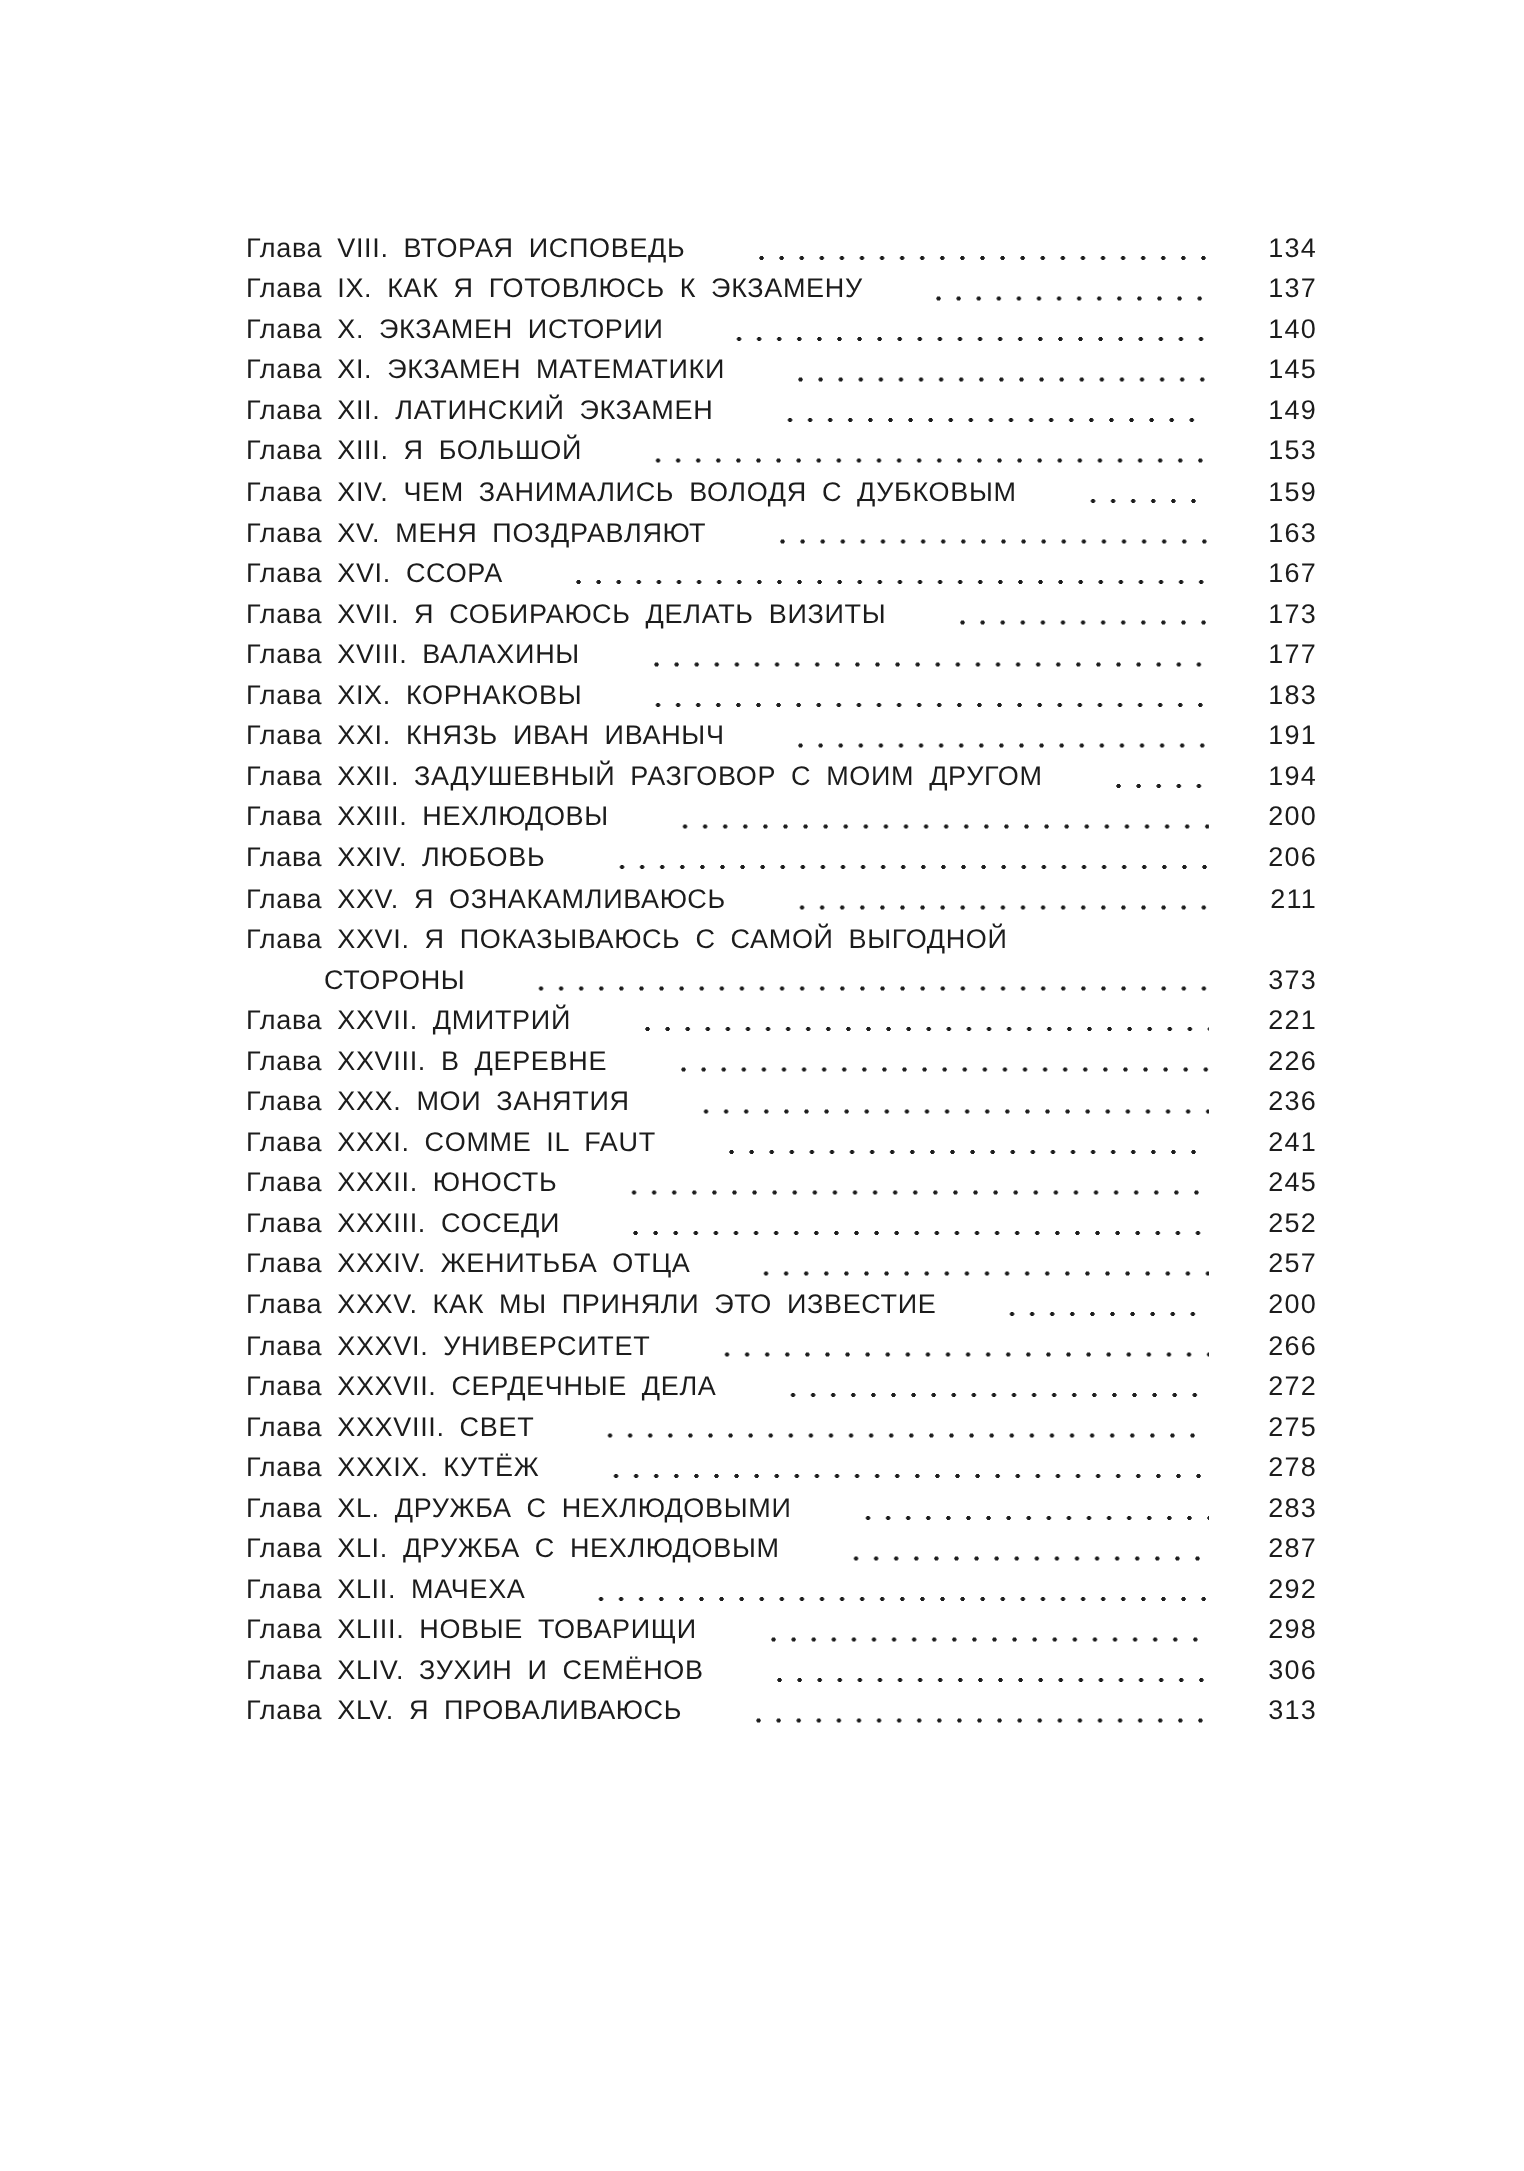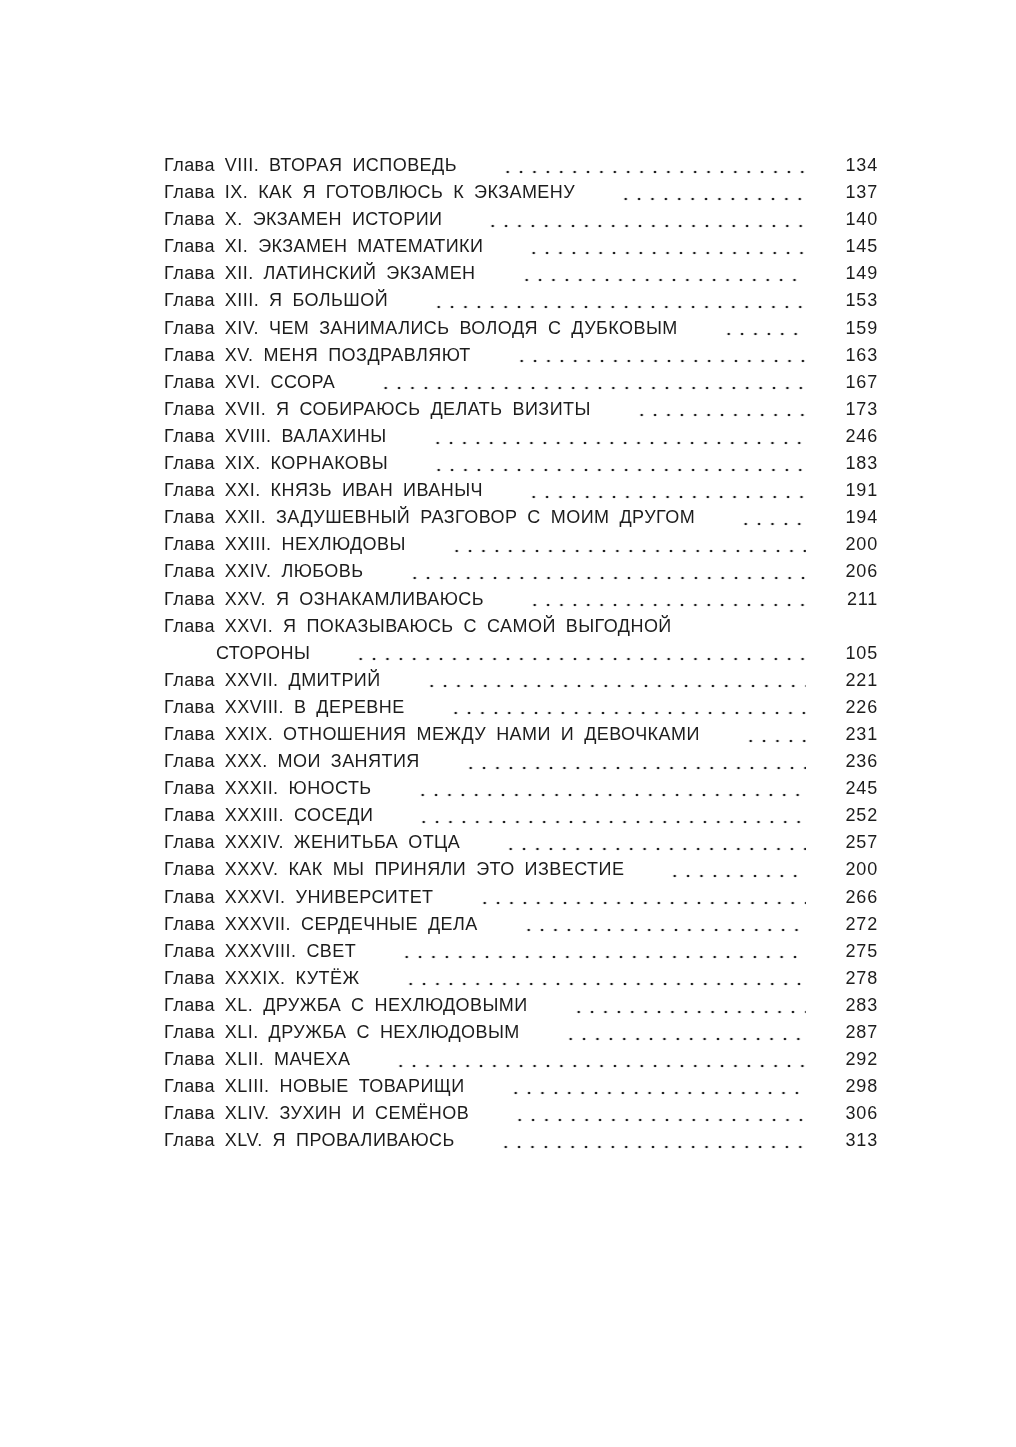--- a/index.html
+++ b/index.html
@@ -106,21 +106,21 @@
         <span class="pg">167</span>
       </div>
       <div class="row">
         <span class="title">Глава XVII. Я СОБИРАЮСЬ ДЕЛАТЬ ВИЗИТЫ</span>
         <span class="leader"></span>
         <span class="pg">173</span>
       </div>
       <div class="row">
         <span class="title">Глава XVIII. ВАЛАХИНЫ</span>
         <span class="leader"></span>
-        <span class="pg">246</span>
+        <span class="pg">177</span>
       </div>
       <div class="row">
         <span class="title">Глава XIX. КОРНАКОВЫ</span>
         <span class="leader"></span>
         <span class="pg">183</span>
       </div>
       <div class="row">
         <span class="title">Глава XXI. КНЯЗЬ ИВАН ИВАНЫЧ</span>
         <span class="leader"></span>
         <span class="pg">191</span>
@@ -144,41 +144,41 @@
         <span class="title">Глава XXV. Я ОЗНАКАМЛИВАЮСЬ</span>
         <span class="leader"></span>
         <span class="pg">211</span>
       </div>
       <div class="row">
         <span class="title">Глава XXVI. Я ПОКАЗЫВАЮСЬ С САМОЙ ВЫГОДНОЙ</span>
       </div>
       <div class="row">
         <span class="title cont">СТОРОНЫ</span>
         <span class="leader"></span>
-        <span class="pg">105</span>
+        <span class="pg">373</span>
       </div>
       <div class="row">
         <span class="title">Глава XXVII. ДМИТРИЙ</span>
         <span class="leader"></span>
         <span class="pg">221</span>
       </div>
       <div class="row">
         <span class="title">Глава XXVIII. В ДЕРЕВНЕ</span>
         <span class="leader"></span>
         <span class="pg">226</span>
       </div>
       <div class="row">
-        <span class="title">Глава XXIX. ОТНОШЕНИЯ МЕЖДУ НАМИ И ДЕВОЧКАМИ</span>
-        <span class="leader"></span>
-        <span class="pg">231</span>
-      </div>
-      <div class="row">
         <span class="title">Глава XXX. МОИ ЗАНЯТИЯ</span>
         <span class="leader"></span>
         <span class="pg">236</span>
+      </div>
+      <div class="row">
+        <span class="title">Глава XXXI. COMME IL FAUT</span>
+        <span class="leader"></span>
+        <span class="pg">241</span>
       </div>
       <div class="row">
         <span class="title">Глава XXXII. ЮНОСТЬ</span>
         <span class="leader"></span>
         <span class="pg">245</span>
       </div>
       <div class="row">
         <span class="title">Глава XXXIII. СОСЕДИ</span>
         <span class="leader"></span>
         <span class="pg">252</span>

